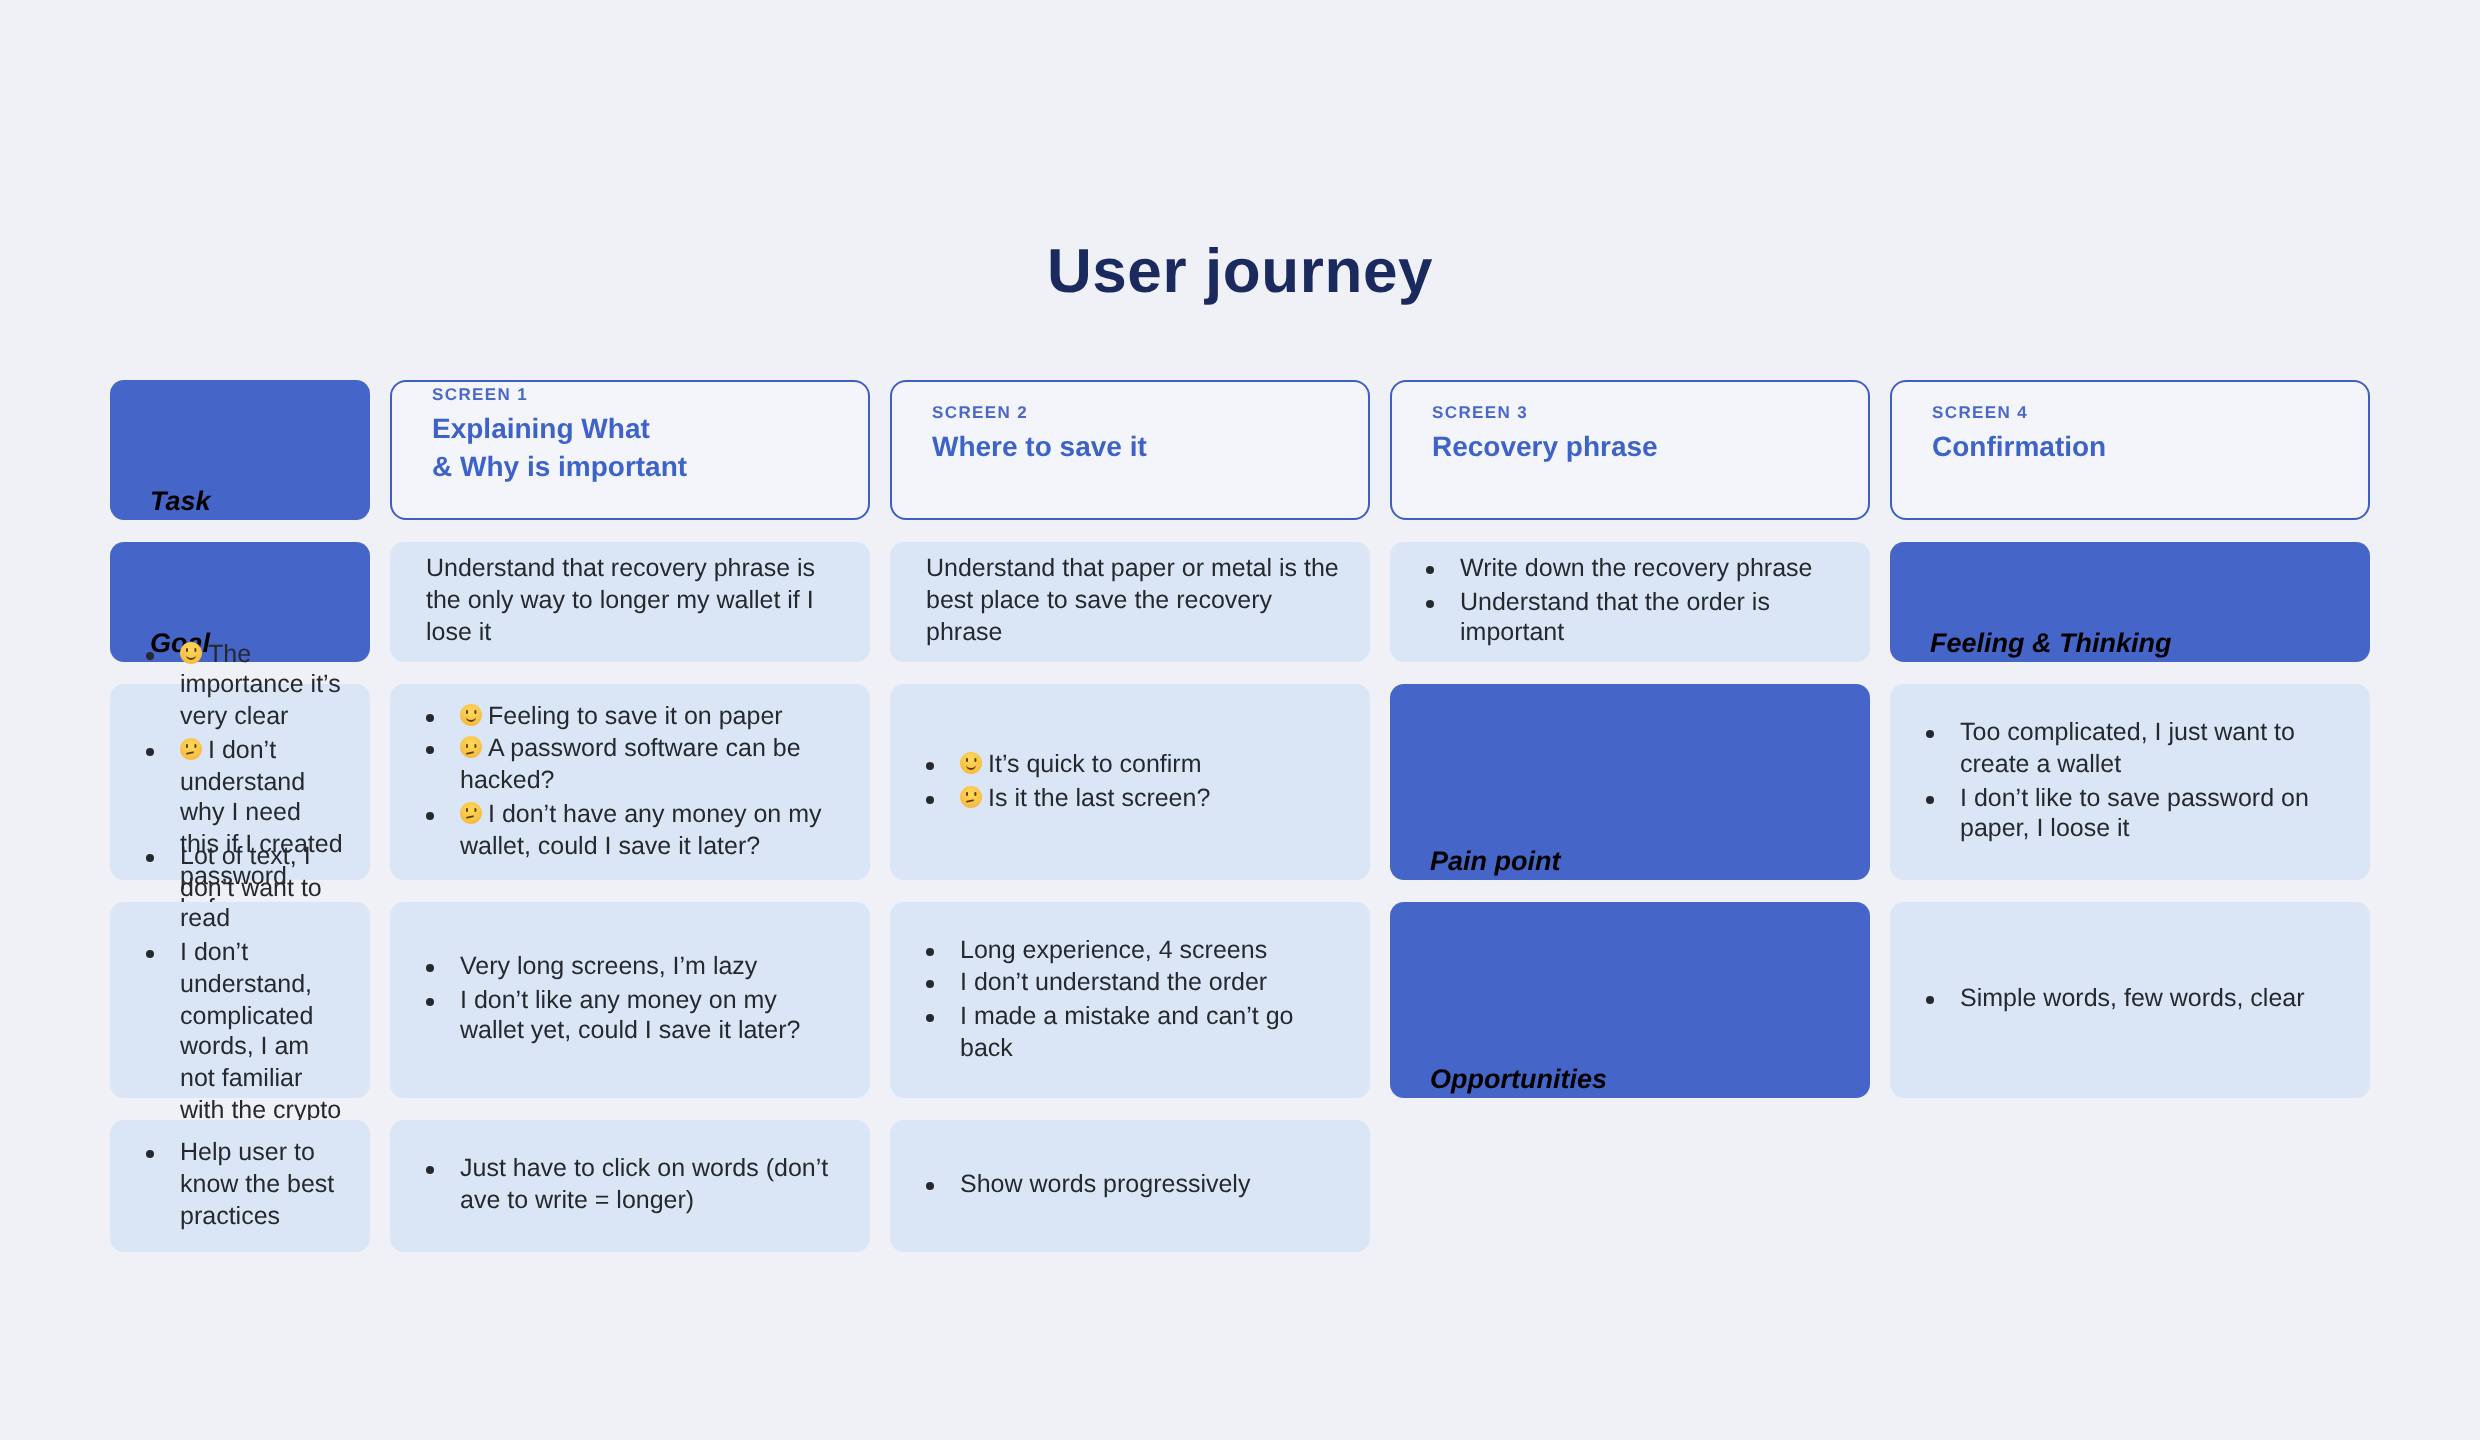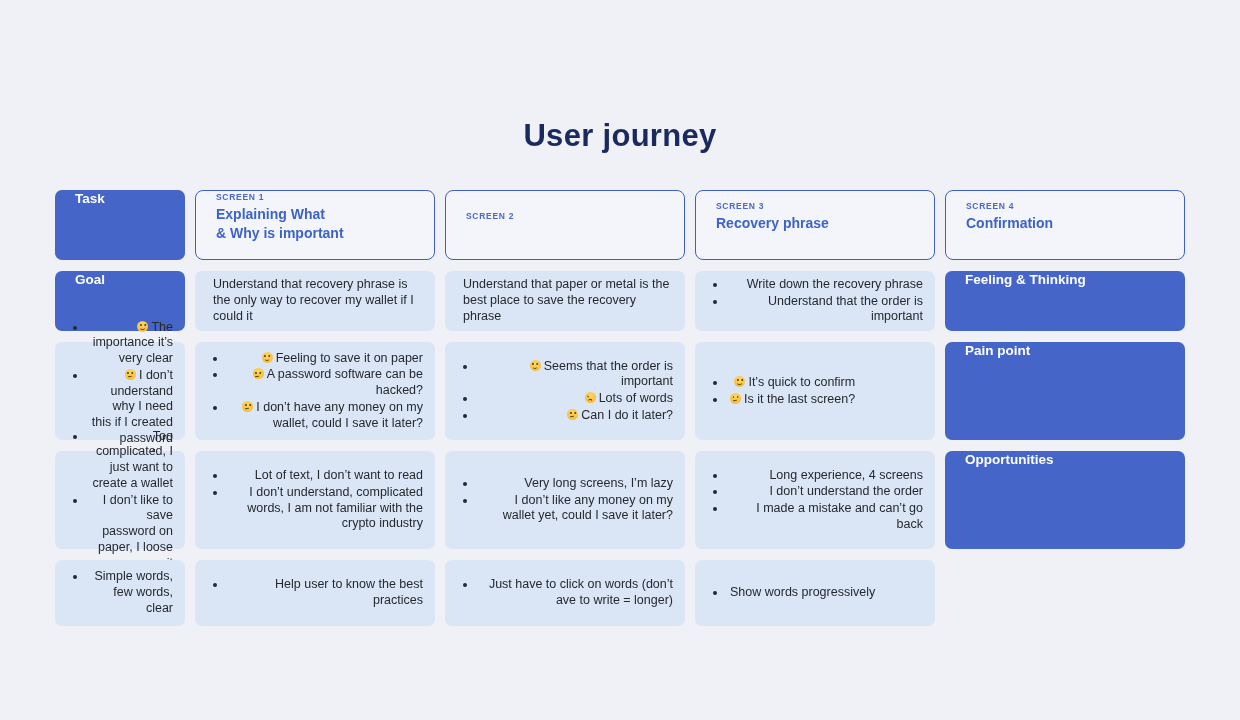--- a/index.html
+++ b/index.html
@@ -19,23 +19,24 @@
   }
   .journey {
     position: absolute; left: 55px; top: 190px;
     display: grid;
     grid-template-columns: 130px 240px 240px 240px 240px;
     grid-template-rows: 70px 60px 98px 98px 66px;
     column-gap: 10px; row-gap: 11px;
   }
   .rowlabel {
     background: #4565c8; border-radius: 7px;
-    color: #ffffff; font-weight: 700; font-size: 13.5px; line-height: 1.3;
-    display: flex; align-items: flex-start;
+    color: #000000; font-weight: 700; font-size: 13.5px; line-height: 1.3;
+    display: flex; align-items: flex-end;
     padding: 0 16px 0 20px;
+    font-style: italic;
   }
   .taskcard {
     background: #f3f5fb;
     border: 1.5px solid #3f5fc5; border-radius: 8px;
     display: flex; flex-direction: column; justify-content: center;
     padding: 0 14px 16px 20px;
   }
   .screenlabel {
     font-size: 8.5px; font-weight: 700; letter-spacing: .7px;
     color: #4a68c9; margin-bottom: 3px; text-transform: uppercase;
@@ -45,21 +46,21 @@
     line-height: 1.35; white-space: pre-line;
   }
   .cell {
     background: #dae6f6; border-radius: 7px;
     display: flex; align-items: center;
     padding: 8px 12px 8px 18px;
     font-size: 12.5px; color: #25292e; line-height: 1.26;
   }
   .cell p { margin: 0; }
   .cell ul { margin: 0; padding-left: 14px; }
-  .cell li { padding-left: 3px; margin: 1px 0; text-align: right; }
+  .cell li { padding-left: 3px; margin: 1px 0; }
   
   .emoji {
     display: inline-block; width: 11px; height: 11px; border-radius: 50%;
     background: radial-gradient(circle at 50% 35%, #ffd95e 0%, #f5b73d 85%);
     position: relative; vertical-align: -1px; margin-right: 3px;
   }
   .emoji::before { 
     content: ""; position: absolute; left: 2.5px; top: 3.5px;
     width: 1.8px; height: 1.8px; border-radius: 50%;
     background: #5b4300; box-shadow: 4.2px 0 0 #5b4300;
@@ -94,35 +95,36 @@
   <div class="rowlabel" data-name="row-label-task">
       <span data-name="row-label-task-text">Task</span>
     </div>
   <div class="taskcard" data-name="task-card-screen-1">
     <div class="screenlabel" data-name="screen-1-label">SCREEN 1</div>
     <div class="tasktitle" data-name="screen-1-task-title">Explaining What
 &amp; Why is important</div>
   </div>
   <div class="taskcard" data-name="task-card-screen-2">
     <div class="screenlabel" data-name="screen-2-label">SCREEN 2</div>
+    <div class="tasktitle" data-name="screen-2-task-title">Where to save it</div>
   </div>
   <div class="taskcard" data-name="task-card-screen-3">
     <div class="screenlabel" data-name="screen-3-label">SCREEN 3</div>
     <div class="tasktitle" data-name="screen-3-task-title">Recovery phrase</div>
   </div>
   <div class="taskcard" data-name="task-card-screen-4">
     <div class="screenlabel" data-name="screen-4-label">SCREEN 4</div>
     <div class="tasktitle" data-name="screen-4-task-title">Confirmation</div>
   </div>
 
   <div class="rowlabel" data-name="row-label-goal">
       <span data-name="row-label-goal-text">Goal</span>
     </div>
   <div class="cell" data-name="goal-cell-screen-1">
-    <p data-name="goal-text">Understand that recovery phrase is the only way to recover my wallet if I could it</p>
+    <p data-name="goal-text">Understand that recovery phrase is the only way to longer my wallet if I lose it</p>
   </div>
   <div class="cell" data-name="goal-cell-screen-2">
     <p data-name="goal-text">Understand that paper or metal is the best place to save the recovery phrase</p>
   </div>
   <div class="cell" data-name="goal-cell-screen-3">
     <ul data-name="goal-list">
       <li data-name="list-item">Write down the recovery phrase</li>
       <li data-name="list-item">Understand that the order is important</li>
     </ul>
   </div>
@@ -136,27 +138,20 @@
       <li data-name="list-item"><span data-name="thinking-emoji-icon" class="emoji e-think"></span><span>I don’t understand why I need this if I created password before</span></li>
     </ul>
   </div>
   <div class="cell" data-name="feeling-cell-screen-2">
     <ul data-name="feeling-list">
       <li data-name="list-item"><span data-name="smile-emoji-icon" class="emoji e-smile"></span><span>Feeling to save it on paper</span></li>
       <li data-name="list-item"><span data-name="thinking-emoji-icon" class="emoji e-think"></span><span>A password software can be hacked?</span></li>
       <li data-name="list-item"><span data-name="thinking-emoji-icon" class="emoji e-think"></span><span>I don’t have any money on my wallet, could I save it later?</span></li>
     </ul>
   </div>
-  <div class="cell" data-name="feeling-cell-screen-3">
-    <ul data-name="feeling-list">
-      <li data-name="list-item"><span data-name="smile-emoji-icon" class="emoji e-smile"></span><span>Seems that the order is important</span></li>
-      <li data-name="list-item"><span data-name="confounded-emoji-icon" class="emoji e-confound"></span><span>Lots of words</span></li>
-      <li data-name="list-item"><span data-name="thinking-emoji-icon" class="emoji e-think"></span><span>Can I do it later?</span></li>
-    </ul>
-  </div>
   <div class="cell" data-name="feeling-cell-screen-4">
     <ul data-name="feeling-list">
       <li data-name="list-item"><span data-name="smile-emoji-icon" class="emoji e-smile"></span><span>It’s quick to confirm</span></li>
       <li data-name="list-item"><span data-name="thinking-emoji-icon" class="emoji e-think"></span><span>Is it the last screen?</span></li>
     </ul>
   </div>
 
   <div class="rowlabel" data-name="row-label-pain-point">
       <span data-name="row-label-pain-point-text">Pain point</span>
     </div>

